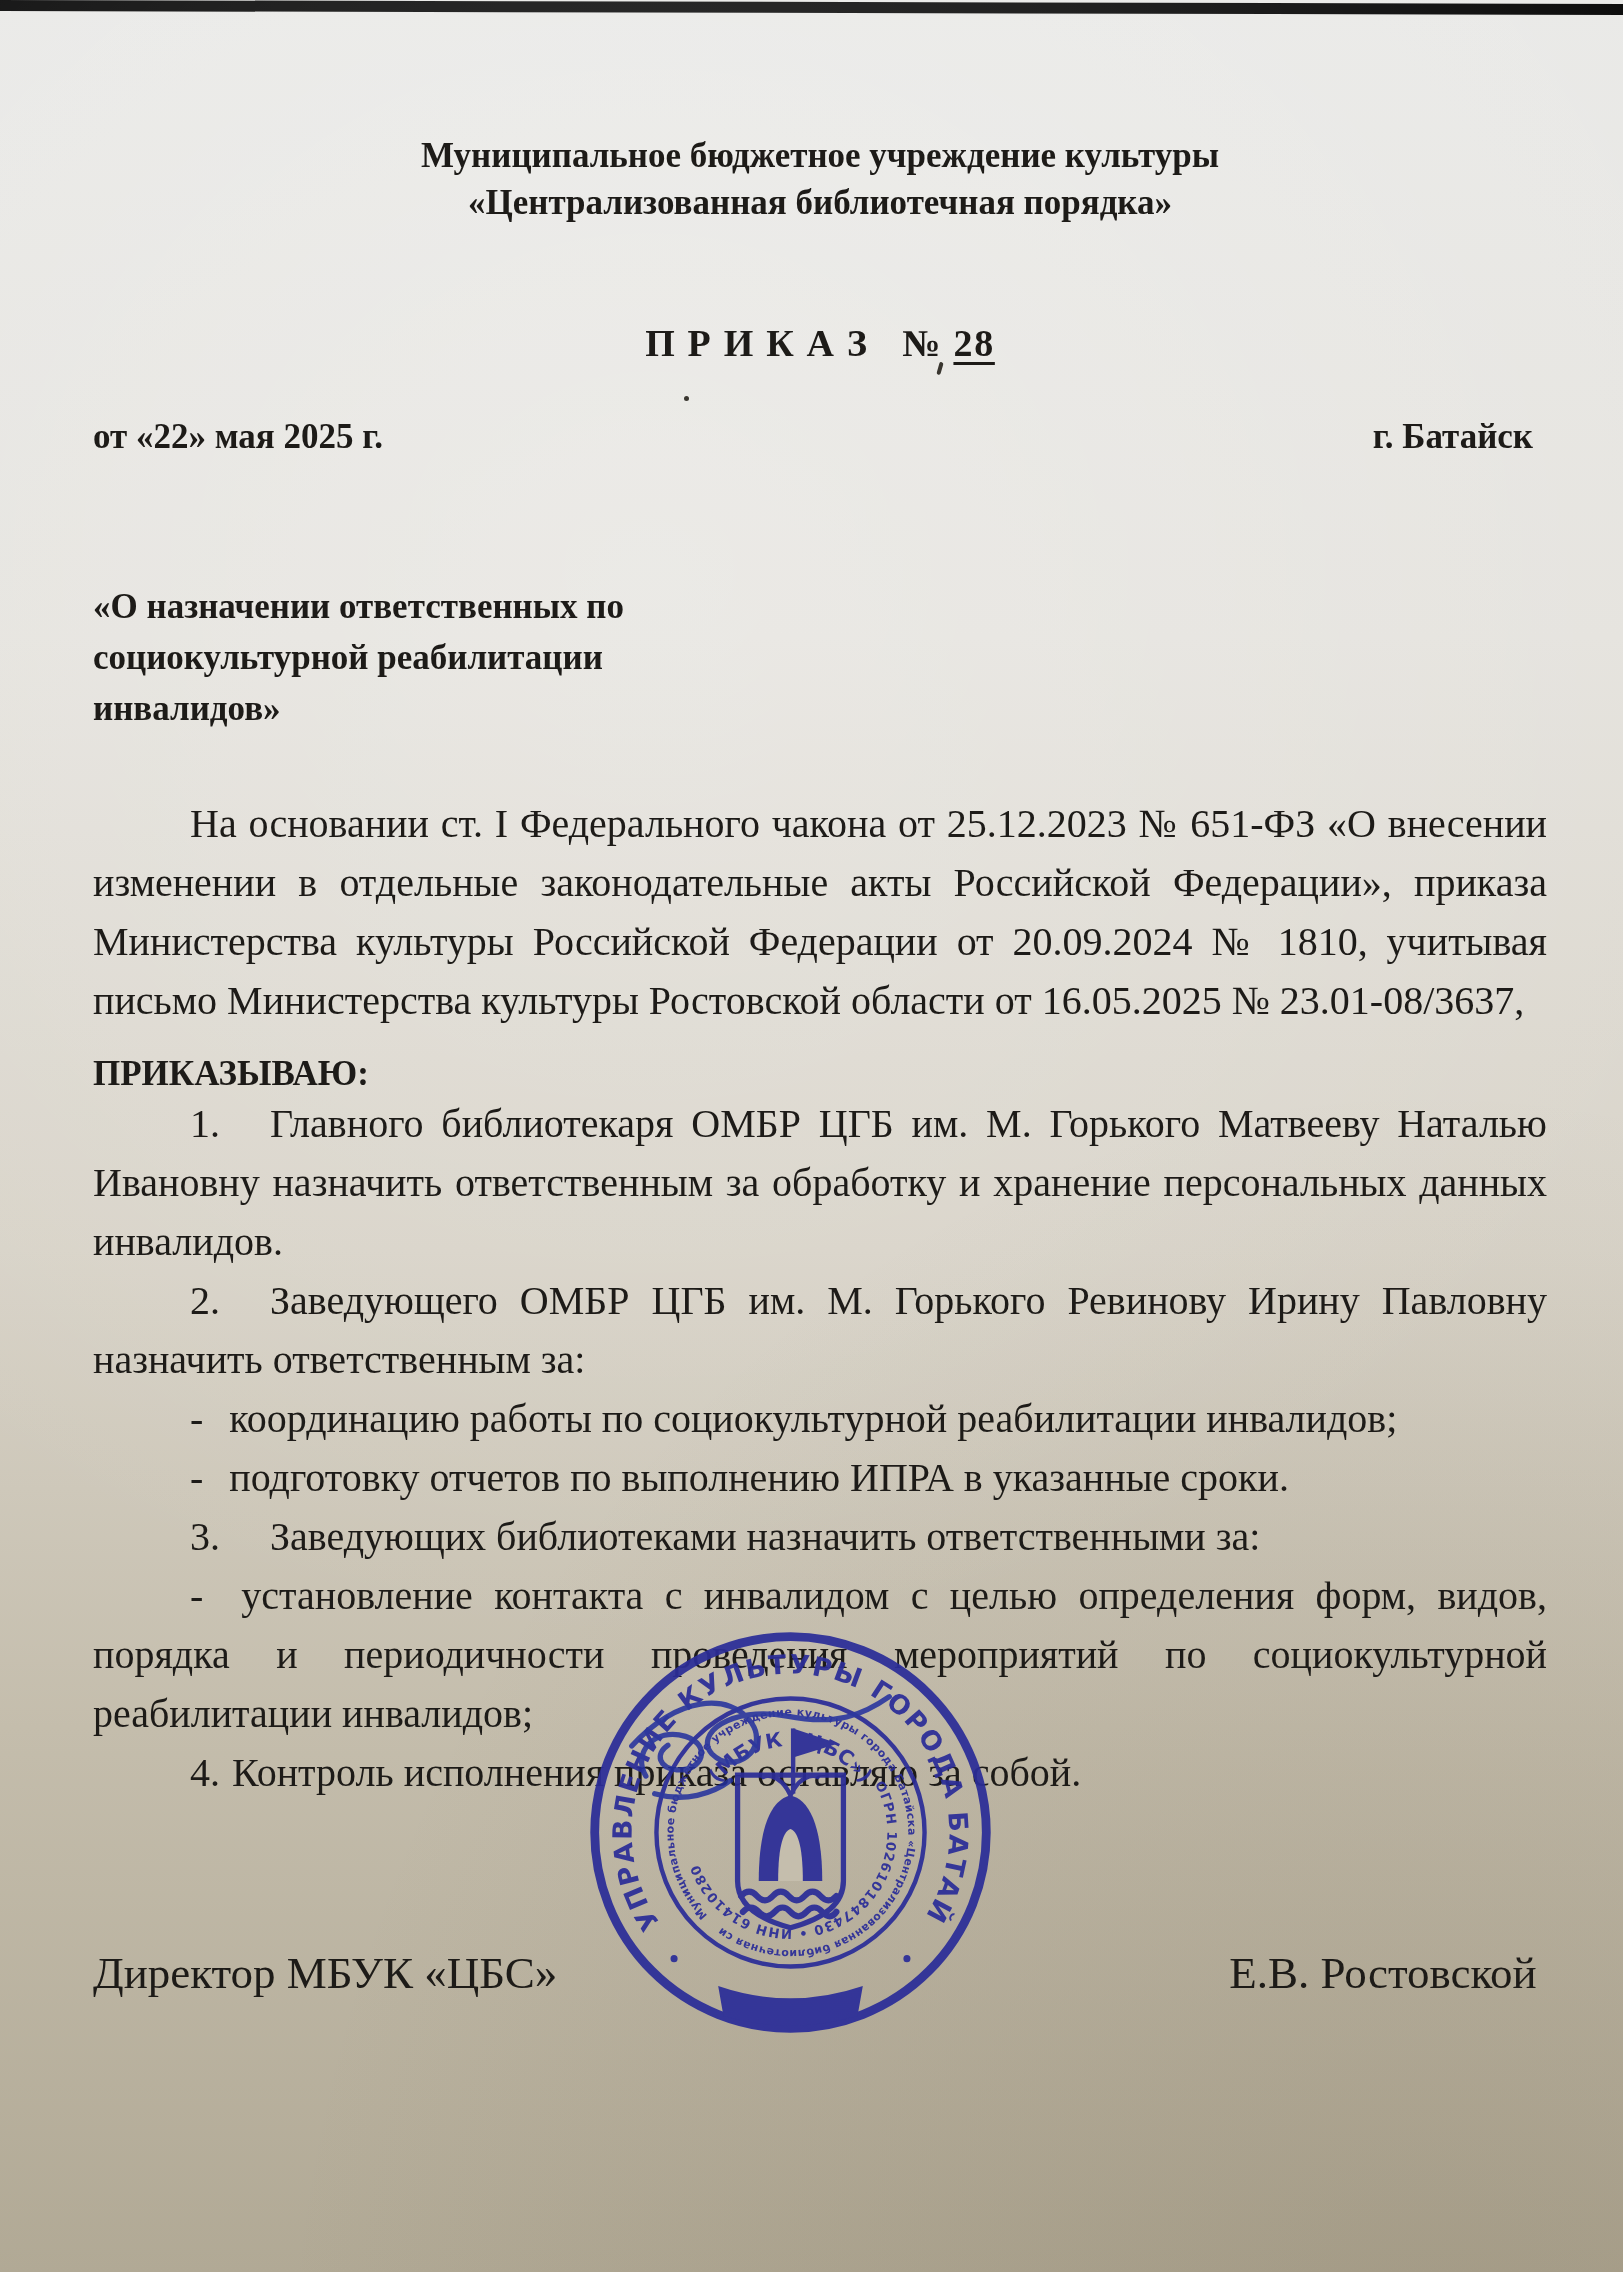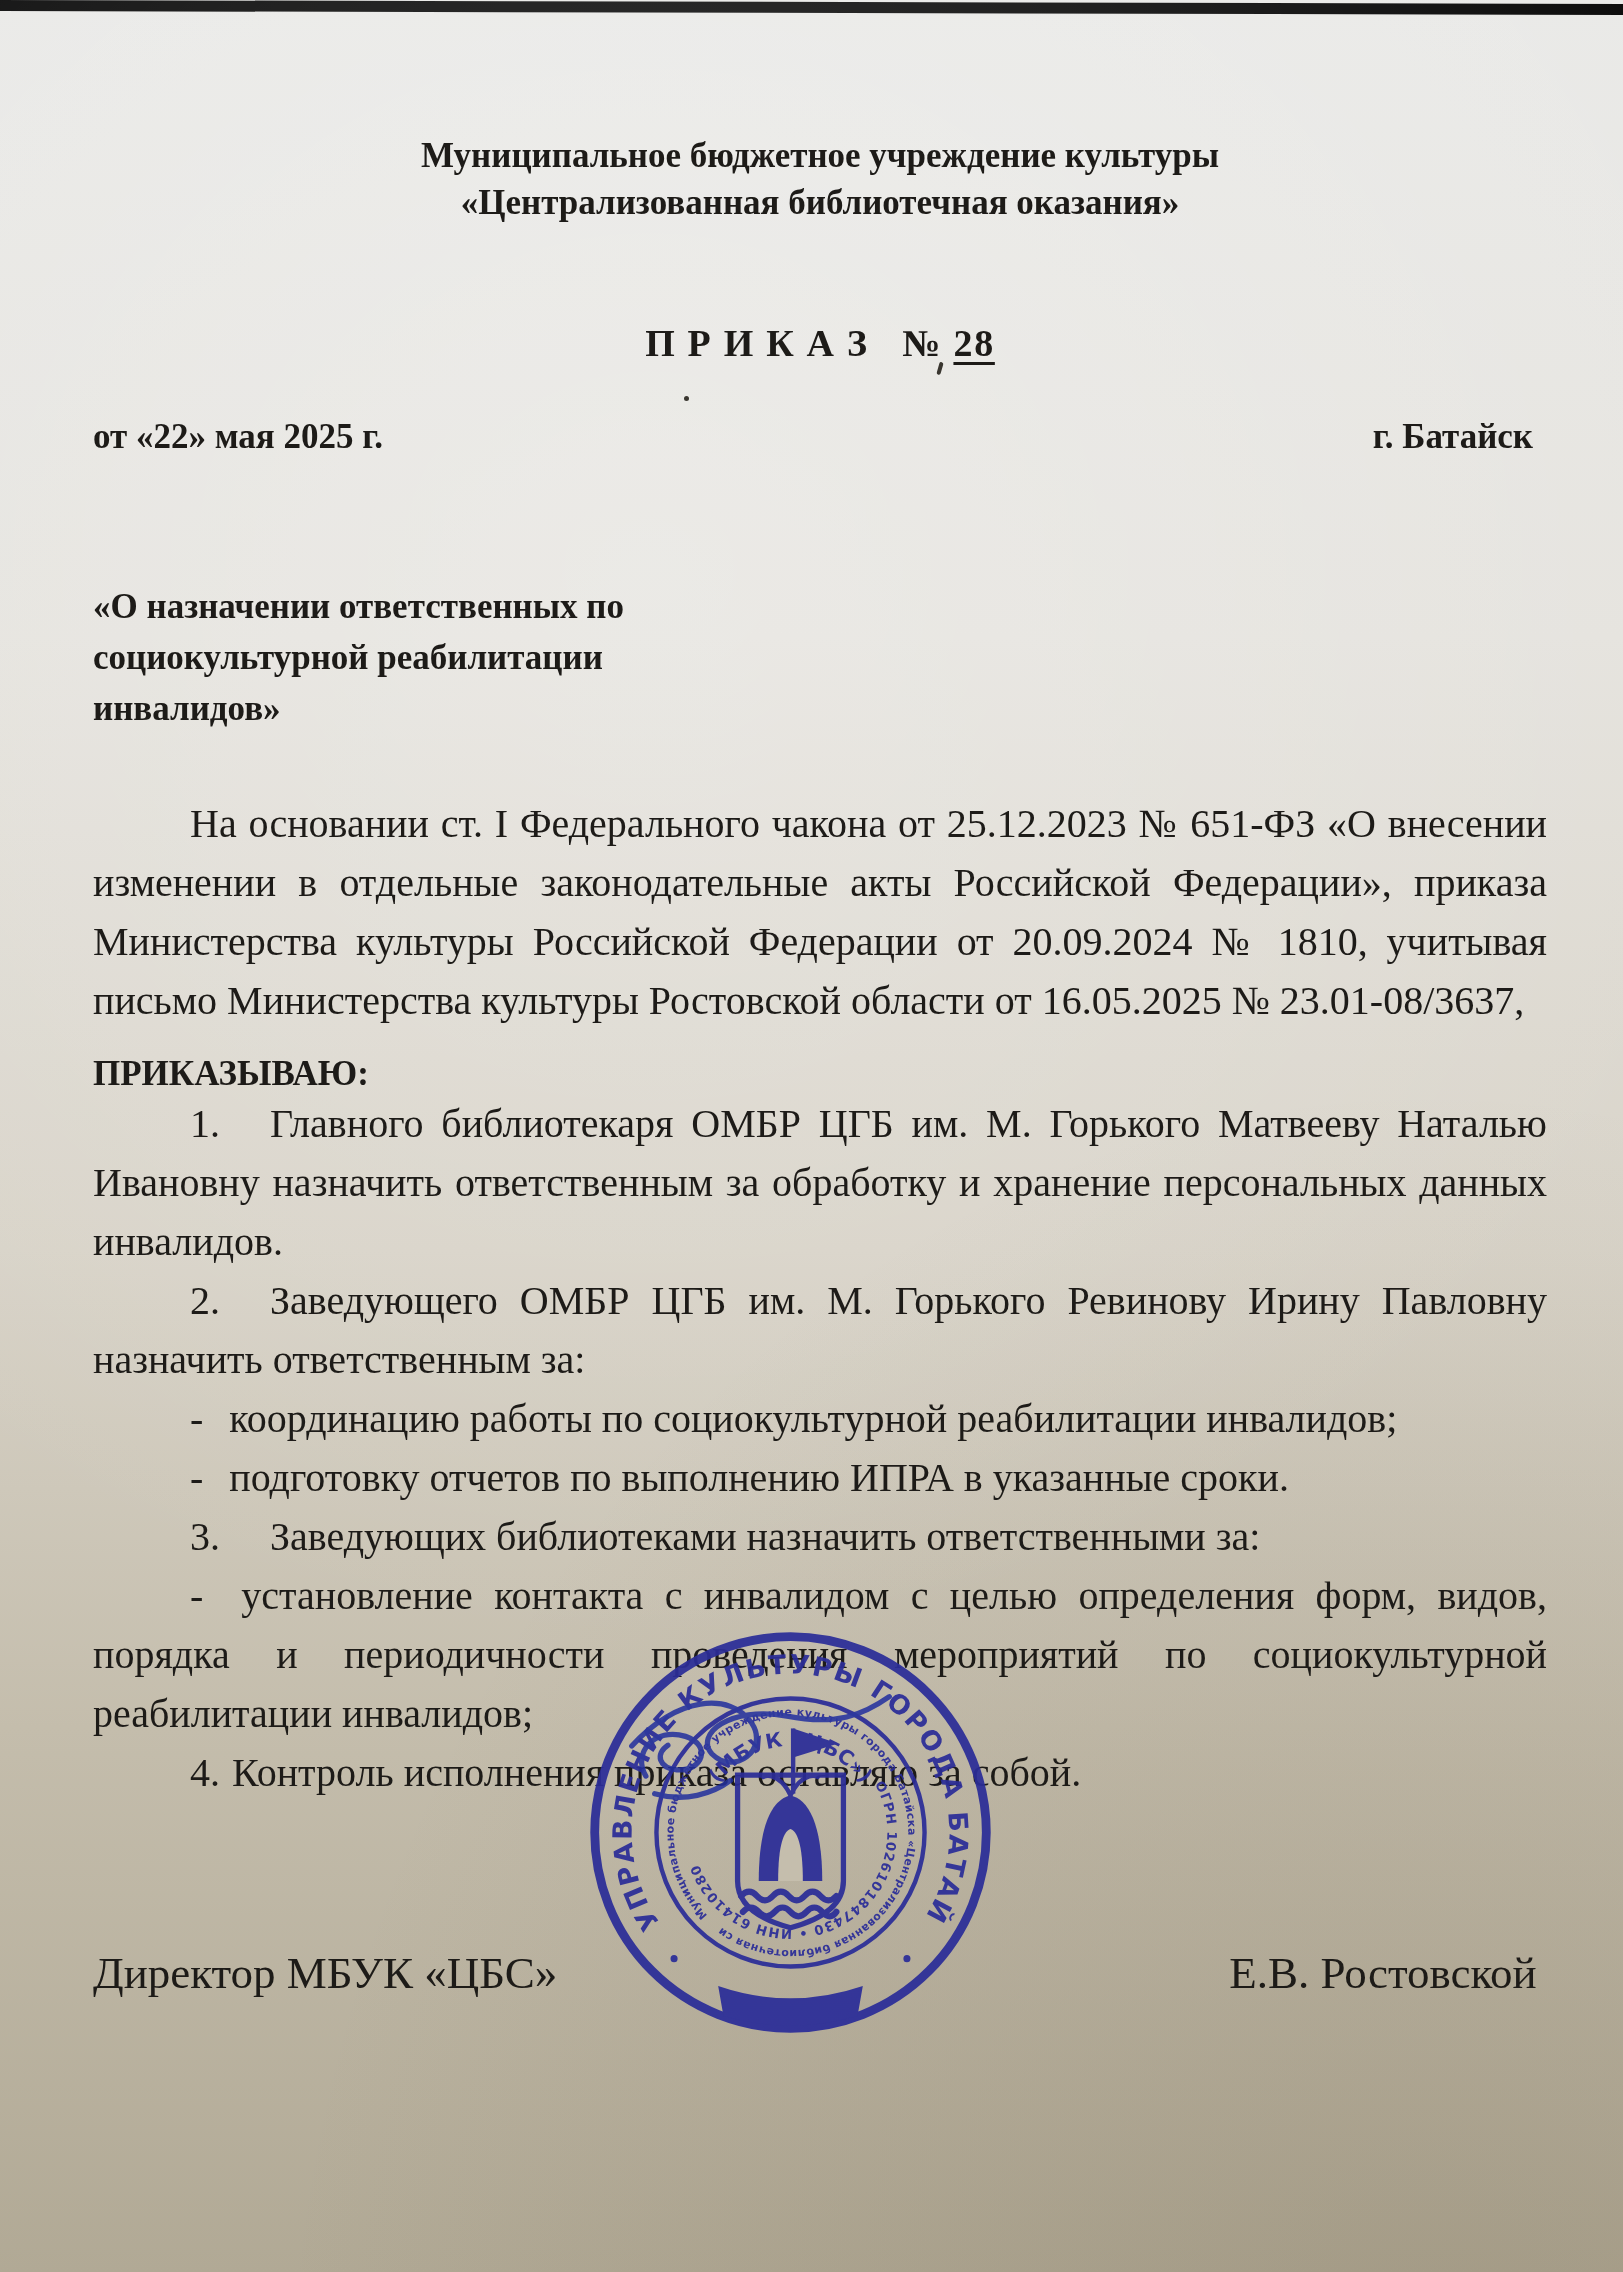--- a/index.html
+++ b/index.html
@@ -55,21 +55,21 @@
 
 <div class="top-edge"></div>
 <div class="vignette"></div>
 <div class="speck speck-1"></div>
 <div class="speck speck-2"></div>
 
 <div class="content">
 
   <div class="org">
     <div>Муниципальное бюджетное учреждение культуры</div>
-    <div>«Централизованная библиотечная оказания»</div>
+    <div>«Централизованная библиотечная порядка»</div>
   </div>
 
   <p class="order-line">
     <span>П Р И К А З</span>&nbsp;&nbsp;
     <span>№</span>&nbsp;<span class="u">28</span>
   </p>
 
   <div class="meta-row">
     <span>от «22» мая 2025 г.</span>
     <span>г. Батайск</span>

